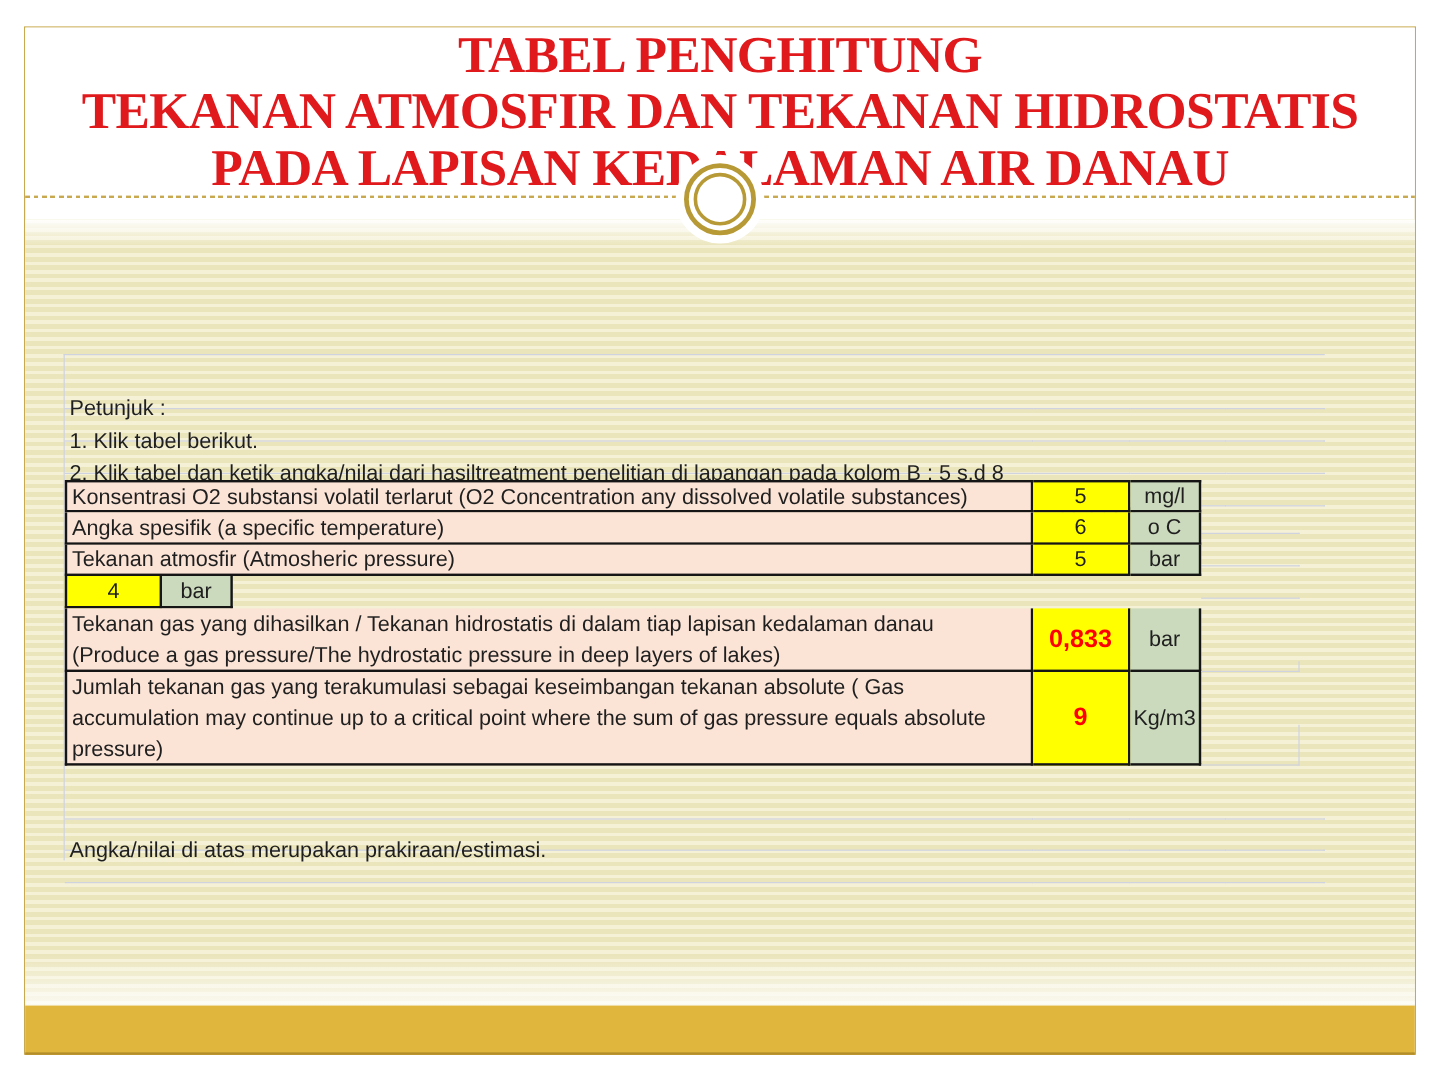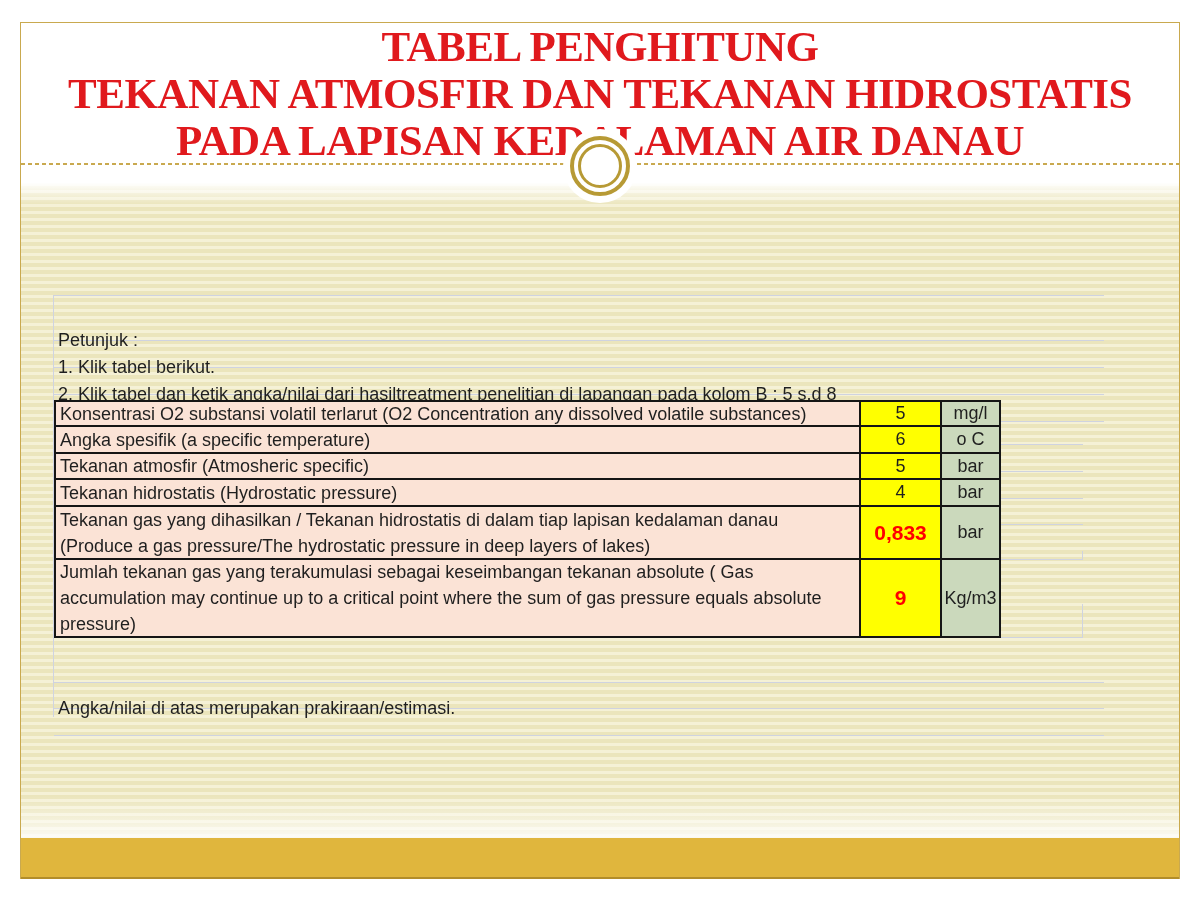--- a/index.html
+++ b/index.html
@@ -114,27 +114,26 @@
       <div class="k unit">mg/l</div>
       <div class="c cD"></div>
     </div>
     <div class="r rdata" style="height:27px">
       <div class="k lbl one">Angka spesifik (a specific temperature)</div>
       <div class="k val">6</div>
       <div class="k unit">o C</div>
       <div class="c cD"></div>
     </div>
     <div class="r rdata" style="height:26px">
-      <div class="k lbl one">Tekanan atmosfir (Atmosheric specific)</div>
+      <div class="k lbl one">Tekanan atmosfir (Atmosheric pressure)</div>
       <div class="k val">5</div>
       <div class="k unit">bar</div>
       <div class="c cD"></div>
     </div>
     <div class="r rdata" style="height:27px">
-      <div class="k lbl one">Tekanan hidrostatis (Hydrostatic pressure)</div>
       <div class="k val">4</div>
       <div class="k unit">bar</div>
       <div class="c cD"></div>
     </div>
     <div class="r rdata" style="height:53px">
       <div class="k lbl">Tekanan gas yang dihasilkan / Tekanan hidrostatis di dalam tiap lapisan kedalaman danau (Produce a gas pressure/The hydrostatic pressure in deep layers of lakes)</div>
       <div class="k val redval">0,833</div>
       <div class="k unit">bar</div>
       <div class="c cD"></div>
     </div>

